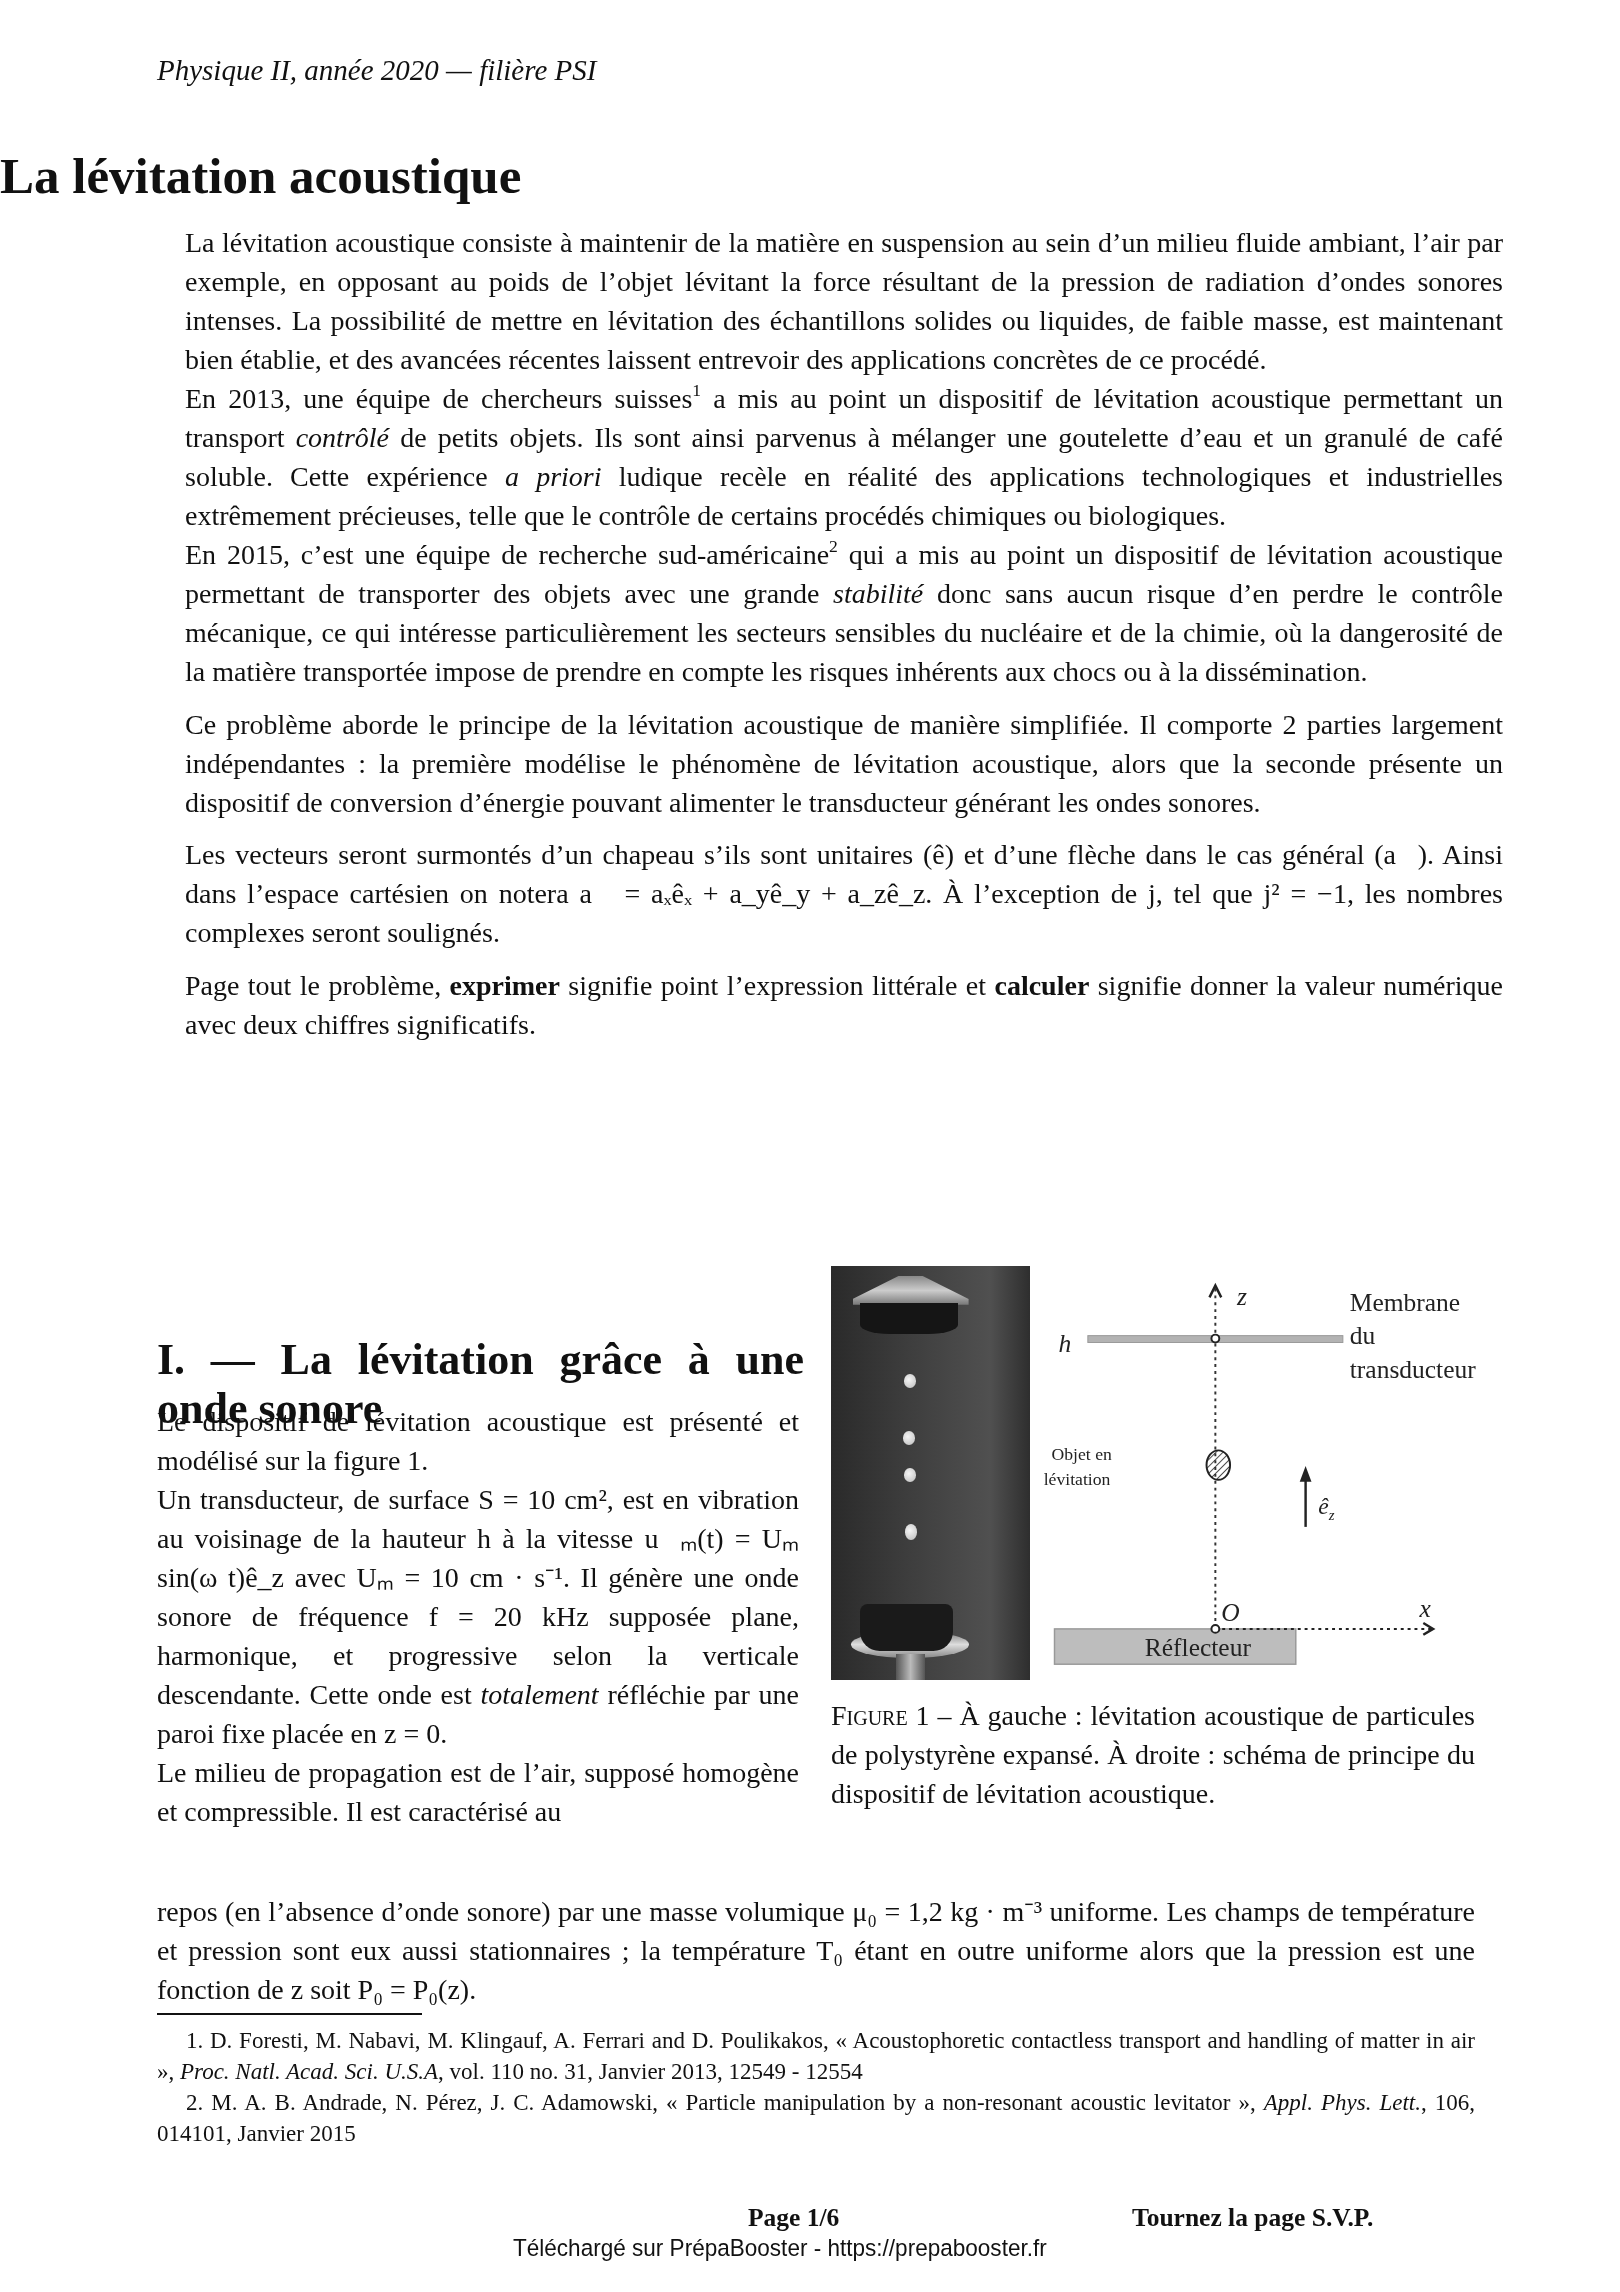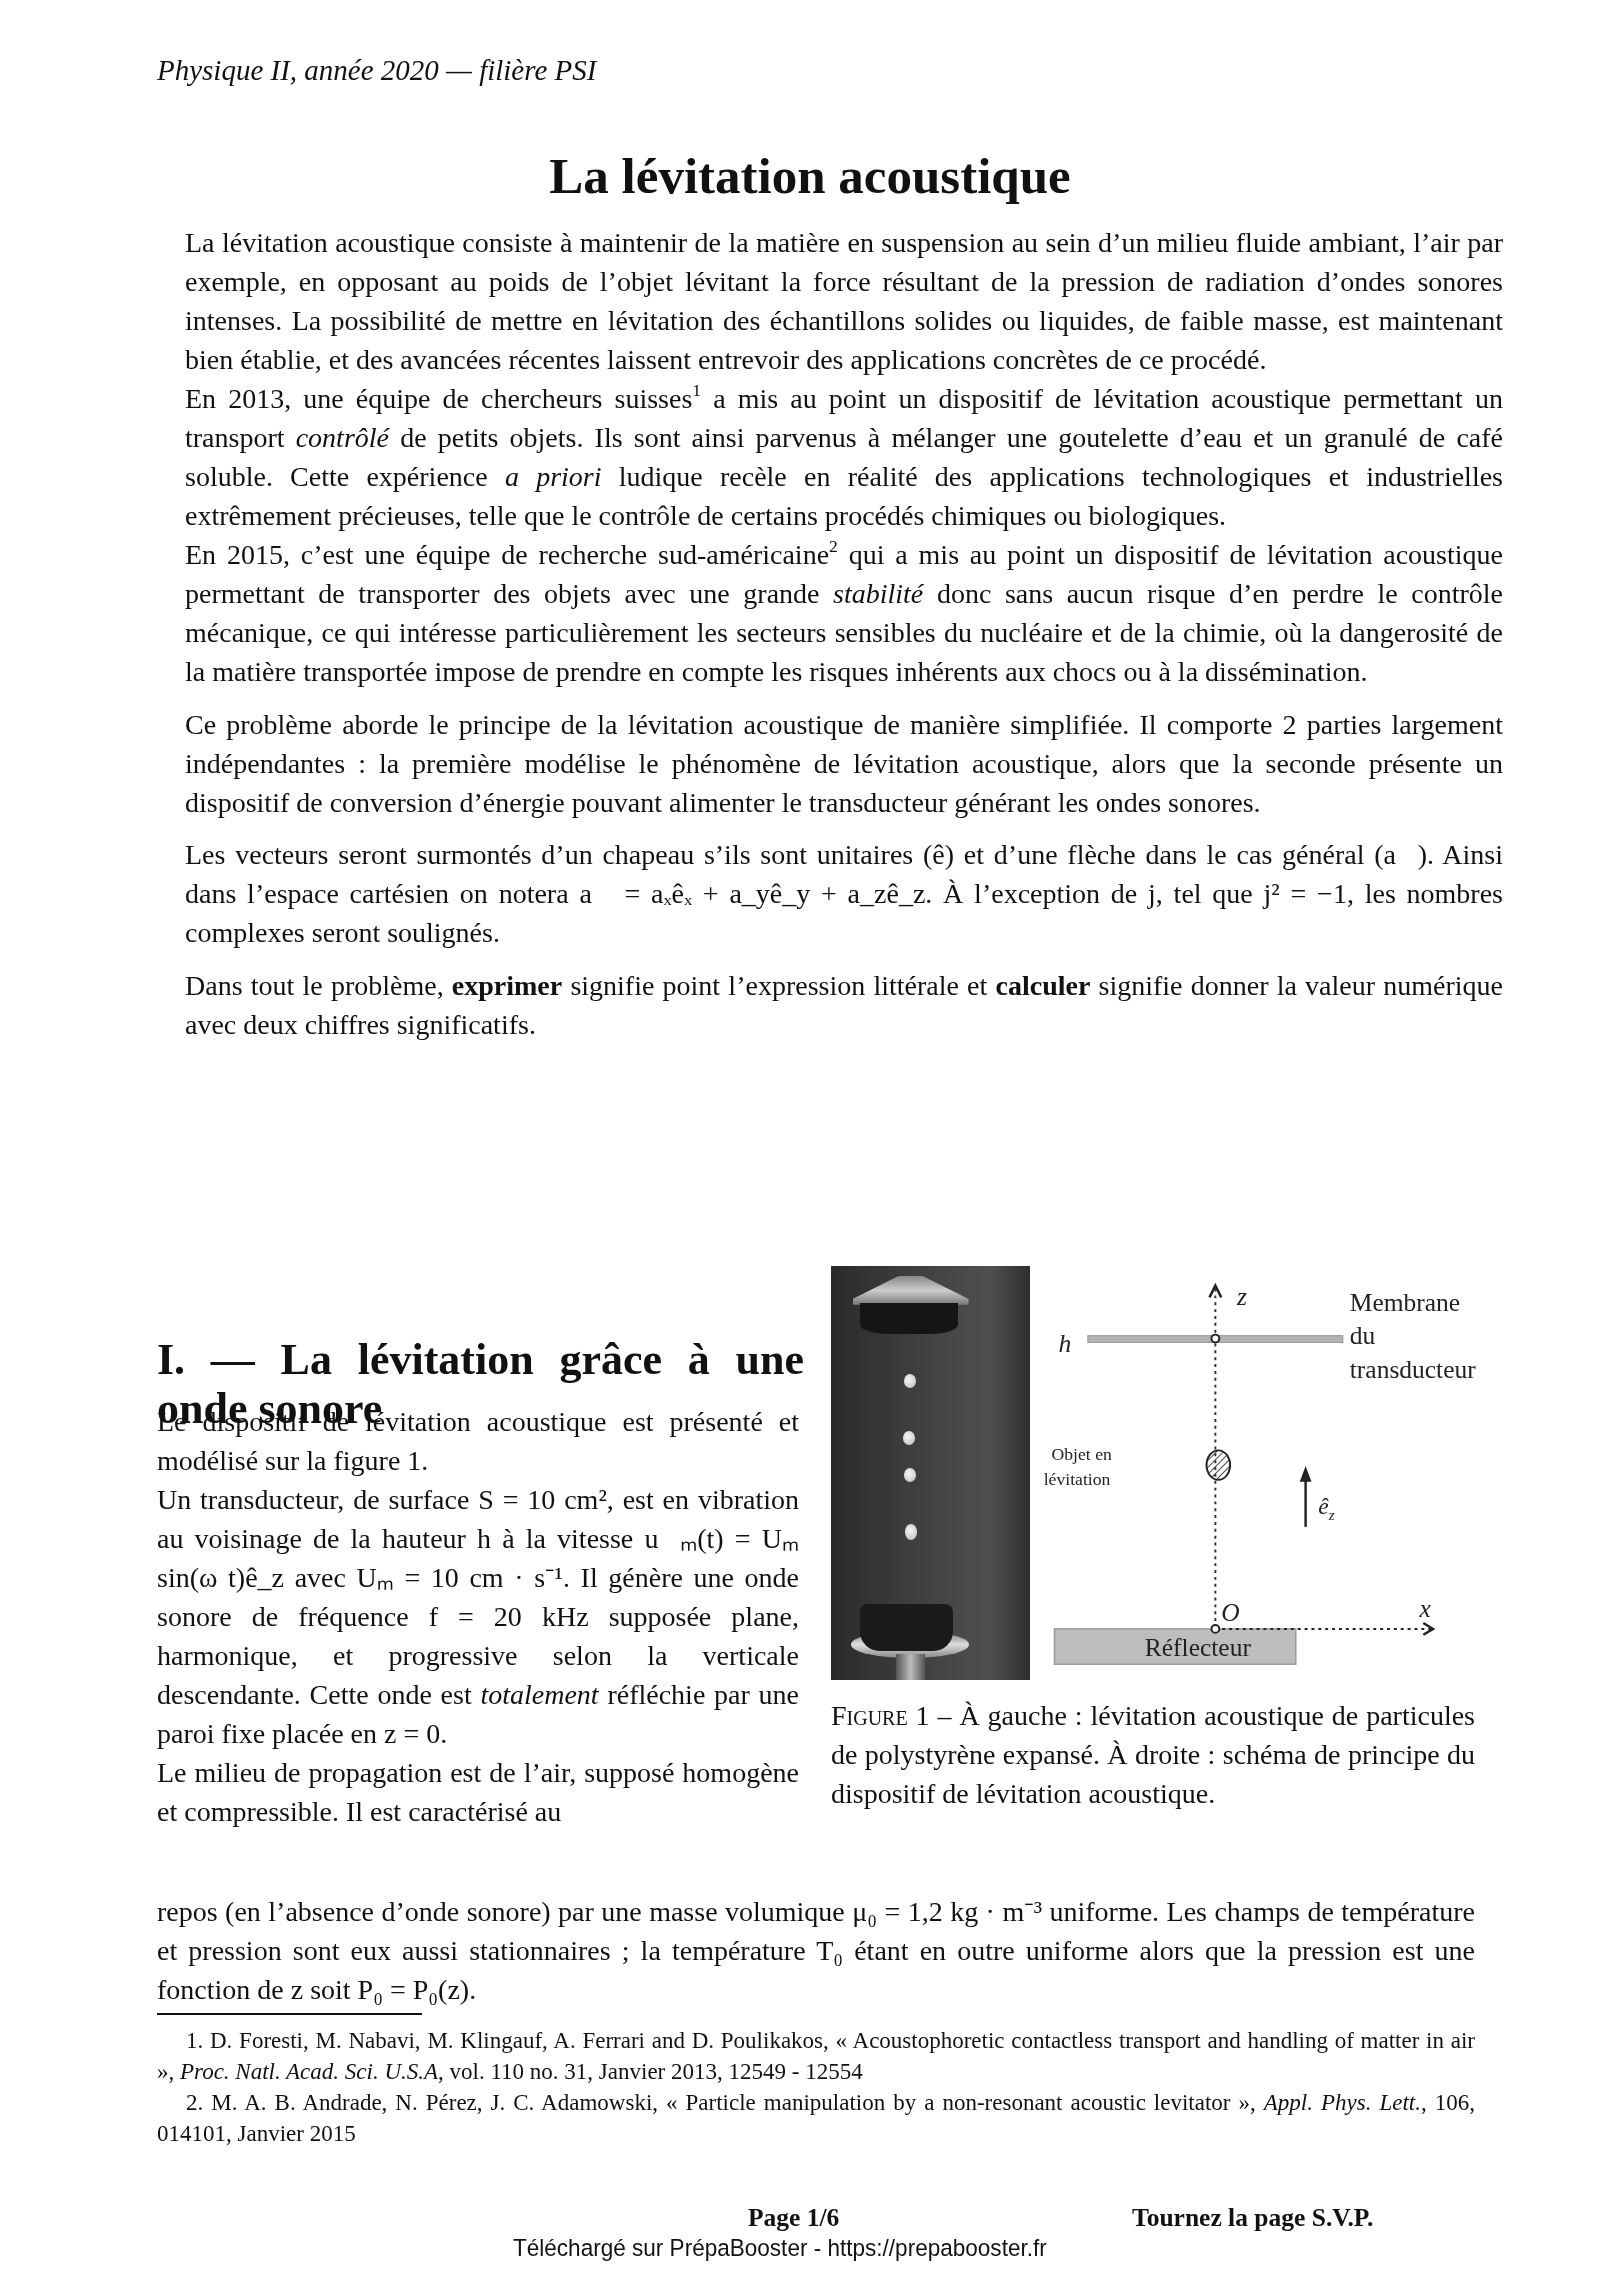--- a/index.html
+++ b/index.html
@@ -6,21 +6,21 @@
   body {
     width: 1620px; height: 2293px; position: relative; overflow: hidden;
     font-family: "DejaVu Serif", "Liberation Serif", serif;
     color: #111;
   }
   .header-line {
     position: absolute; left: 157px; top: 54px;
     font-family: "Liberation Serif", serif; font-style: italic; font-size: 29px;
   }
   .title {
-    position: absolute; left: 0; width: 1620px; top: 147px; text-align: center;
+    position: absolute; left: 0; width: 1620px; top: 147px; 
     font-family: "Liberation Serif", serif; font-weight: bold; font-size: 51px;
   }
   .body-text {
     position: absolute; left: 157px; width: 1318px;
     font-family: "Liberation Serif", serif; font-size: 28px; line-height: 39px;
     text-align: justify;
     margin-left: 28px;
   }
   .body-text p { margin: 0; }
   .body-text p + p.spaced { margin-top: 13.7px; }
@@ -110,21 +110,21 @@
 <div class="header-line">Physique II, année 2020 — filière PSI</div>
 
 <div class="title">La lévitation acoustique</div>
 
 <div class="body-text" style="top:223px;">
   <p><span>La lévitation acoustique consiste à maintenir de la matière en suspension au sein d’un milieu fluide ambiant, l’air par exemple, en opposant au poids de l’objet lévitant la force résultant de la pression de radiation d’ondes sonores intenses. La possibilité de mettre en lévitation des échantillons solides ou liquides, de faible masse, est maintenant bien établie, et des avancées récentes laissent entrevoir des applications concrètes de ce procédé.</span></p>
   <p><span>En 2013, une équipe de chercheurs suisses</span><sup>1</sup><span> a mis au point un dispositif de lévitation acoustique permettant un transport </span><i>contrôlé</i><span> de petits objets. Ils sont ainsi parvenus à mélanger une goutelette d’eau et un granulé de café soluble. Cette expérience </span><i>a priori</i><span> ludique recèle en réalité des applications technologiques et industrielles extrêmement précieuses, telle que le contrôle de certains procédés chimiques ou biologiques.</span></p>
   <p><span>En 2015, c’est une équipe de recherche sud-américaine</span><sup>2</sup><span> qui a mis au point un dispositif de lévitation acoustique permettant de transporter des objets avec une grande </span><i>stabilité</i><span> donc sans aucun risque d’en perdre le contrôle mécanique, ce qui intéresse particulièrement les secteurs sensibles du nucléaire et de la chimie, où la dangerosité de la matière transportée impose de prendre en compte les risques inhérents aux chocs ou à la dissémination.</span></p>
   <p class="spaced"><span>Ce problème aborde le principe de la lévitation acoustique de manière simplifiée. Il comporte 2 parties largement indépendantes : la première modélise le phénomène de lévitation acoustique, alors que la seconde présente un dispositif de conversion d’énergie pouvant alimenter le transducteur générant les ondes sonores.</span></p>
   <p class="spaced"><span>Les vecteurs seront surmontés d’un chapeau s’ils sont unitaires (ê) et d’une flèche dans le cas général (a⃗). Ainsi dans l’espace cartésien on notera a⃗ = aₓêₓ + a_yê_y + a_zê_z. À l’exception de j, tel que j² = −1, les nombres complexes seront soulignés.</span></p>
-  <p class="spaced"><span>Dans tout le problème, </span><b>exprimer</b><span> signifie point l’expression littérale et </span><b>calculer</b><span> signifie donner la valeur numérique avec deux chiffres significatifs.</span></p>
+  <p class="spaced"><span>Page tout le problème, </span><b>exprimer</b><span> signifie point l’expression littérale et </span><b>calculer</b><span> signifie donner la valeur numérique avec deux chiffres significatifs.</span></p>
 </div>
 
 <div class="section-title">I. — La lévitation grâce à une onde sonore</div>
 
 <div class="col-text">
   <p>Le dispositif de lévitation acoustique est présenté et modélisé sur la figure 1.</p>
   <p><span>Un transducteur, de surface S = 10 cm², est en vibration au voisinage de la hauteur h à la vitesse u⃗ₘ(t) = Uₘ sin(ω t)ê_z avec Uₘ = 10 cm · s⁻¹. Il génère une onde sonore de fréquence f = 20 kHz supposée plane, harmonique, et progressive selon la verticale descendante. Cette onde est </span><i>totalement</i><span> réfléchie par une paroi fixe placée en z = 0.</span></p>
   <p>Le milieu de propagation est de l’air, supposé homogène et compressible. Il est caractérisé au</p>
 </div>
 

